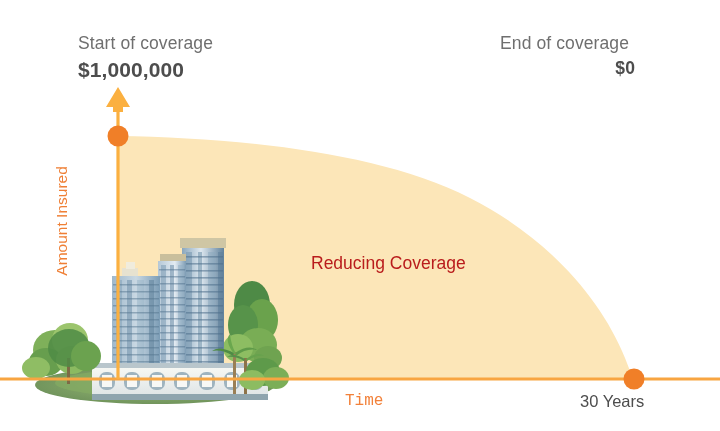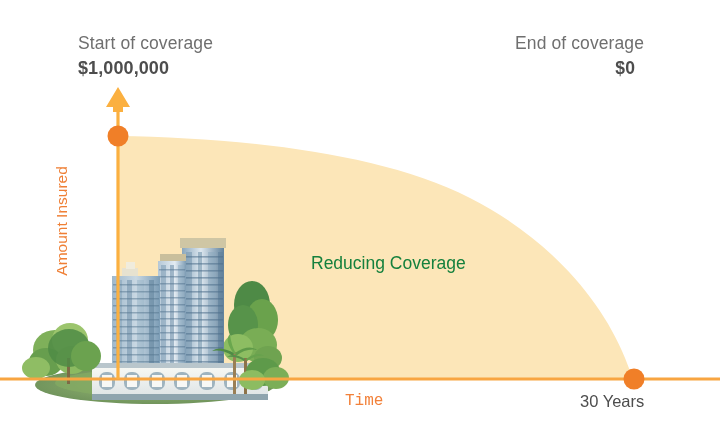--- a/index.html
+++ b/index.html
@@ -27,27 +27,27 @@
   #start-caption {
     left: 78px;
     top: 33px;
     font-size: 17.5px;
     color: #6f6f6f;
     letter-spacing: .1px;
   }
   #start-value {
     left: 78px;
     top: 58px;
-    font-size: 18px;
+    font-size: 21px;
     font-weight: bold;
     color: #4d4d4d;
     letter-spacing: .1px;
   }
   #end-caption {
-    right: 76px;
+    right: 91px;
     top: 33px;
     font-size: 17.5px;
     color: #6f6f6f;
     letter-spacing: .1px;
   }
   #end-value {
     right: 85px;
     top: 58px;
     font-size: 17.5px;
     font-weight: bold;
@@ -75,21 +75,21 @@
     left: 580px;
     top: 392px;
     font-size: 16.5px;
     font-weight: normal;
     color: #4d4d4d;
   }
   #area-label {
     left: 311px;
     top: 253px;
     font-size: 17.5px;
-    color: #15803d;
+    color: #b91c1c;
   }
 
   
   #stage {
     position: absolute;
     left: 0;
     top: 0;
     width: 720px;
     height: 431px;
   }

